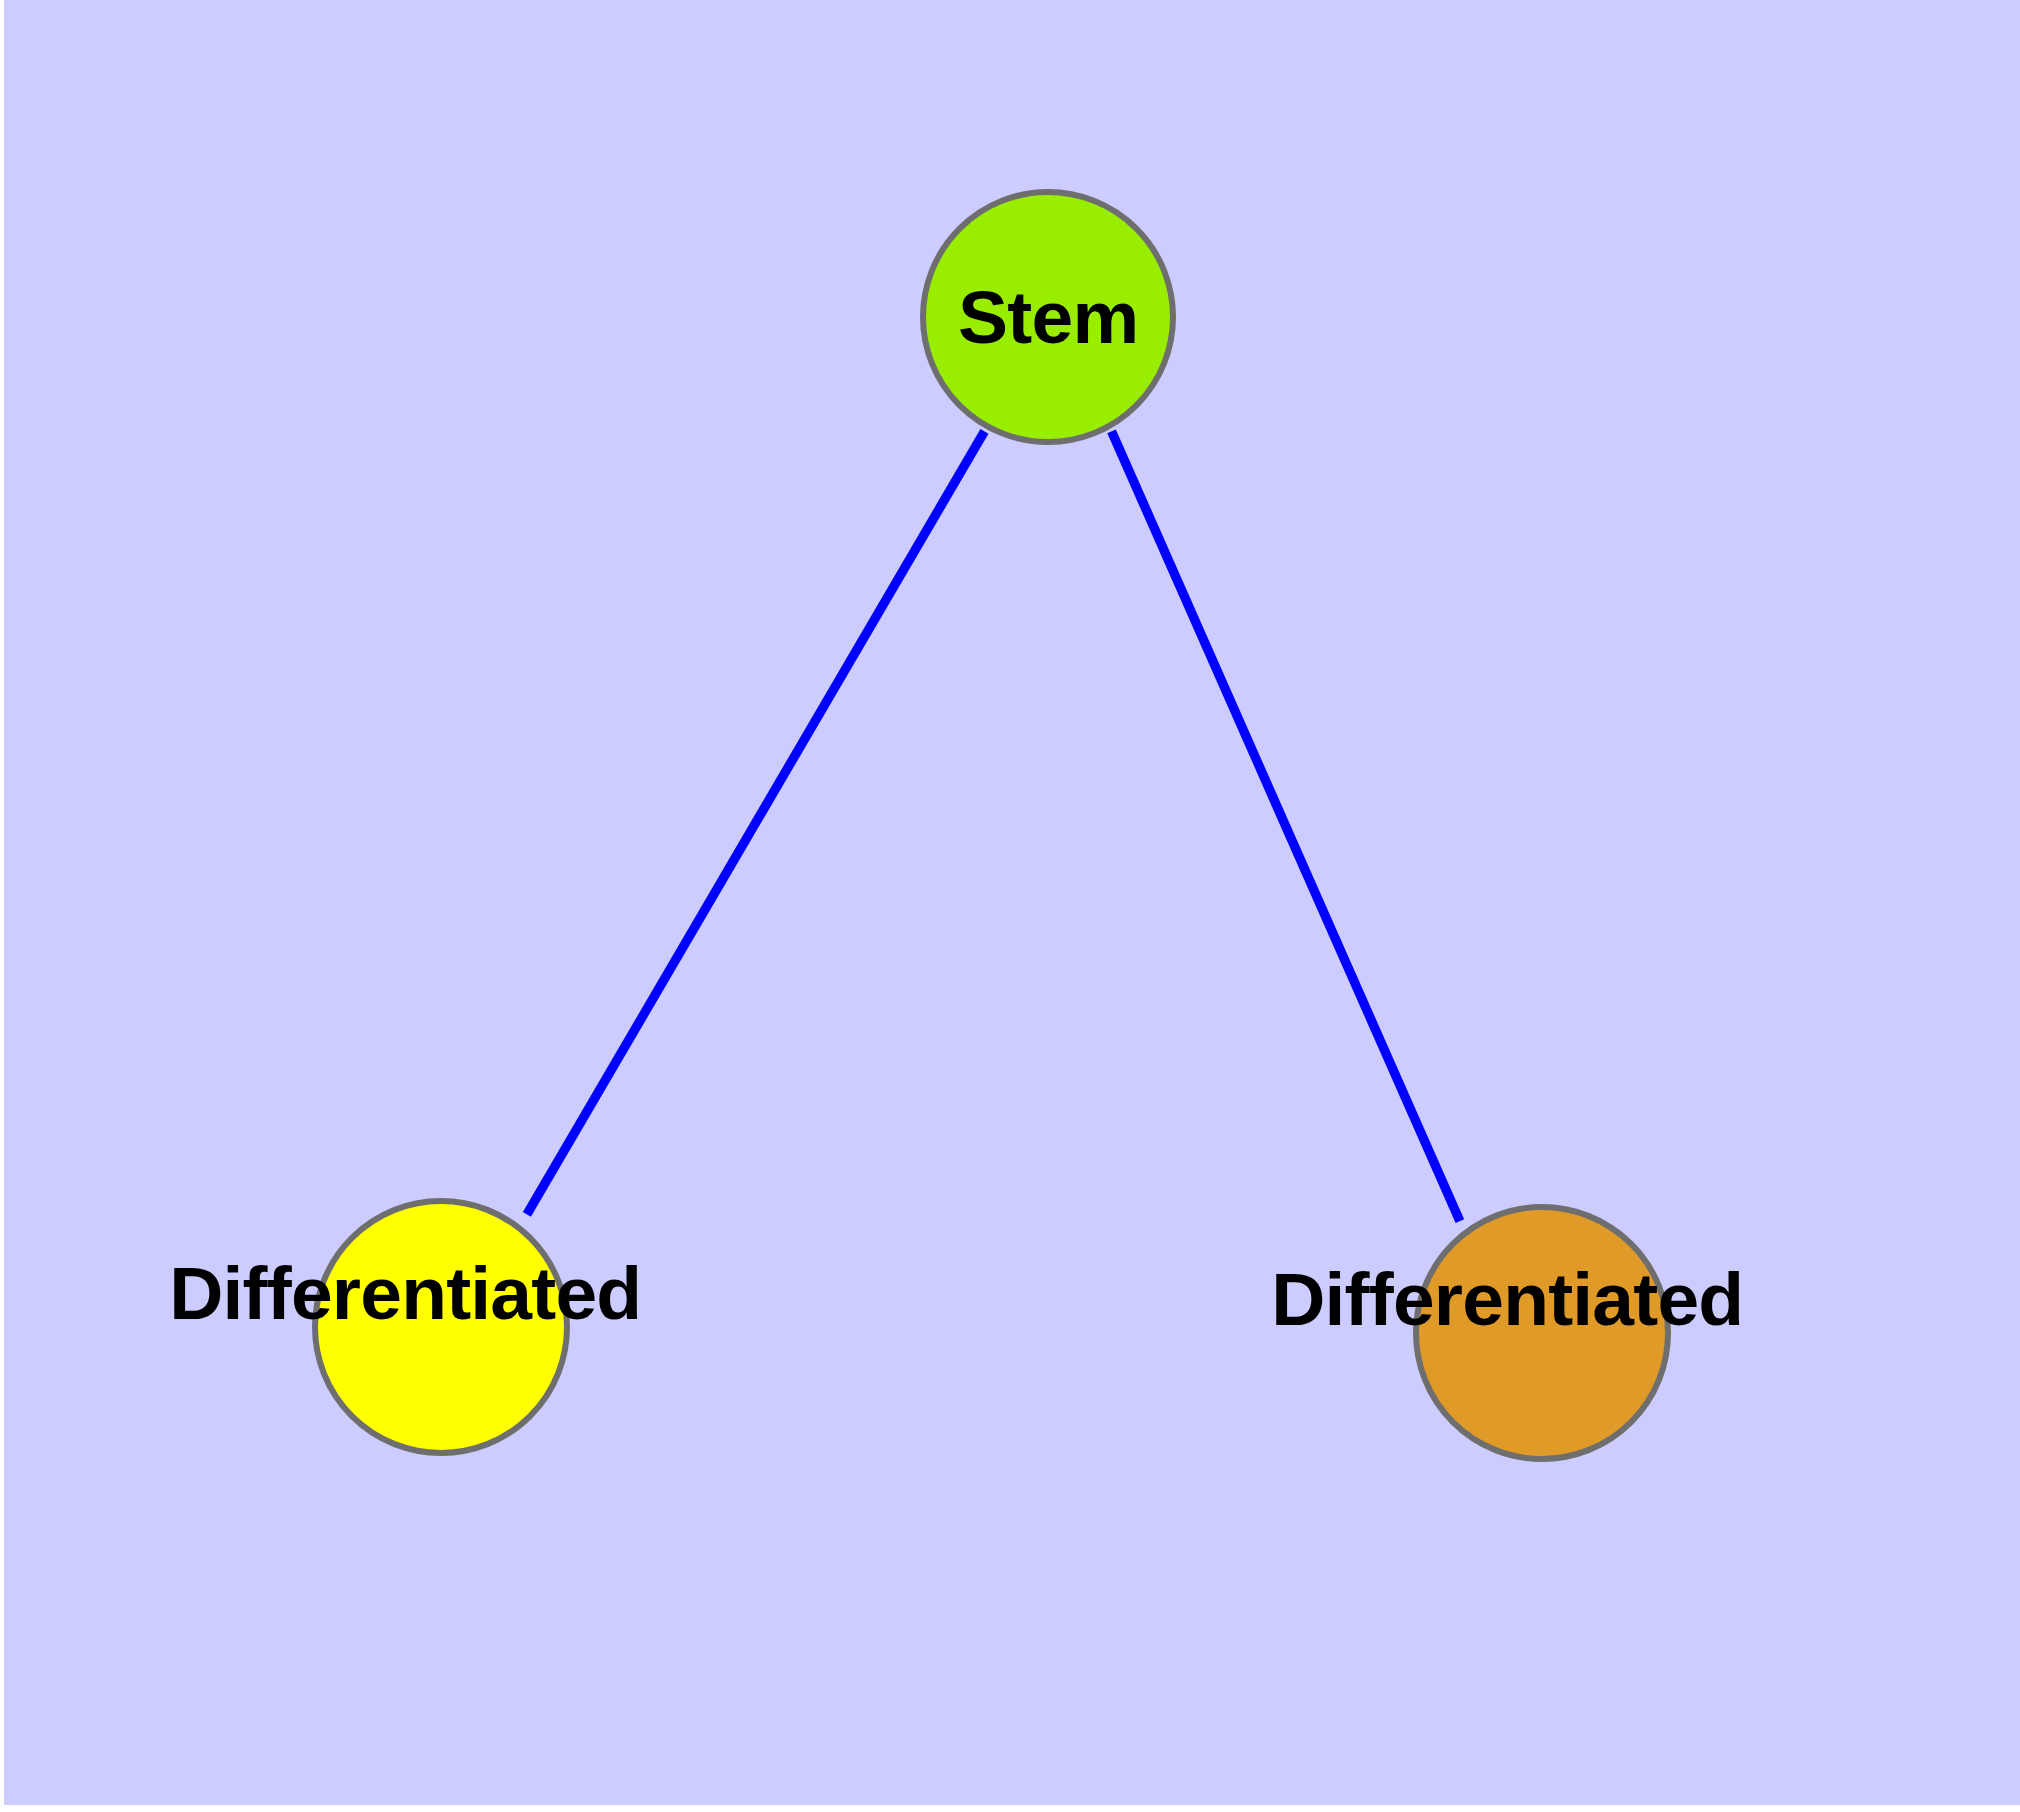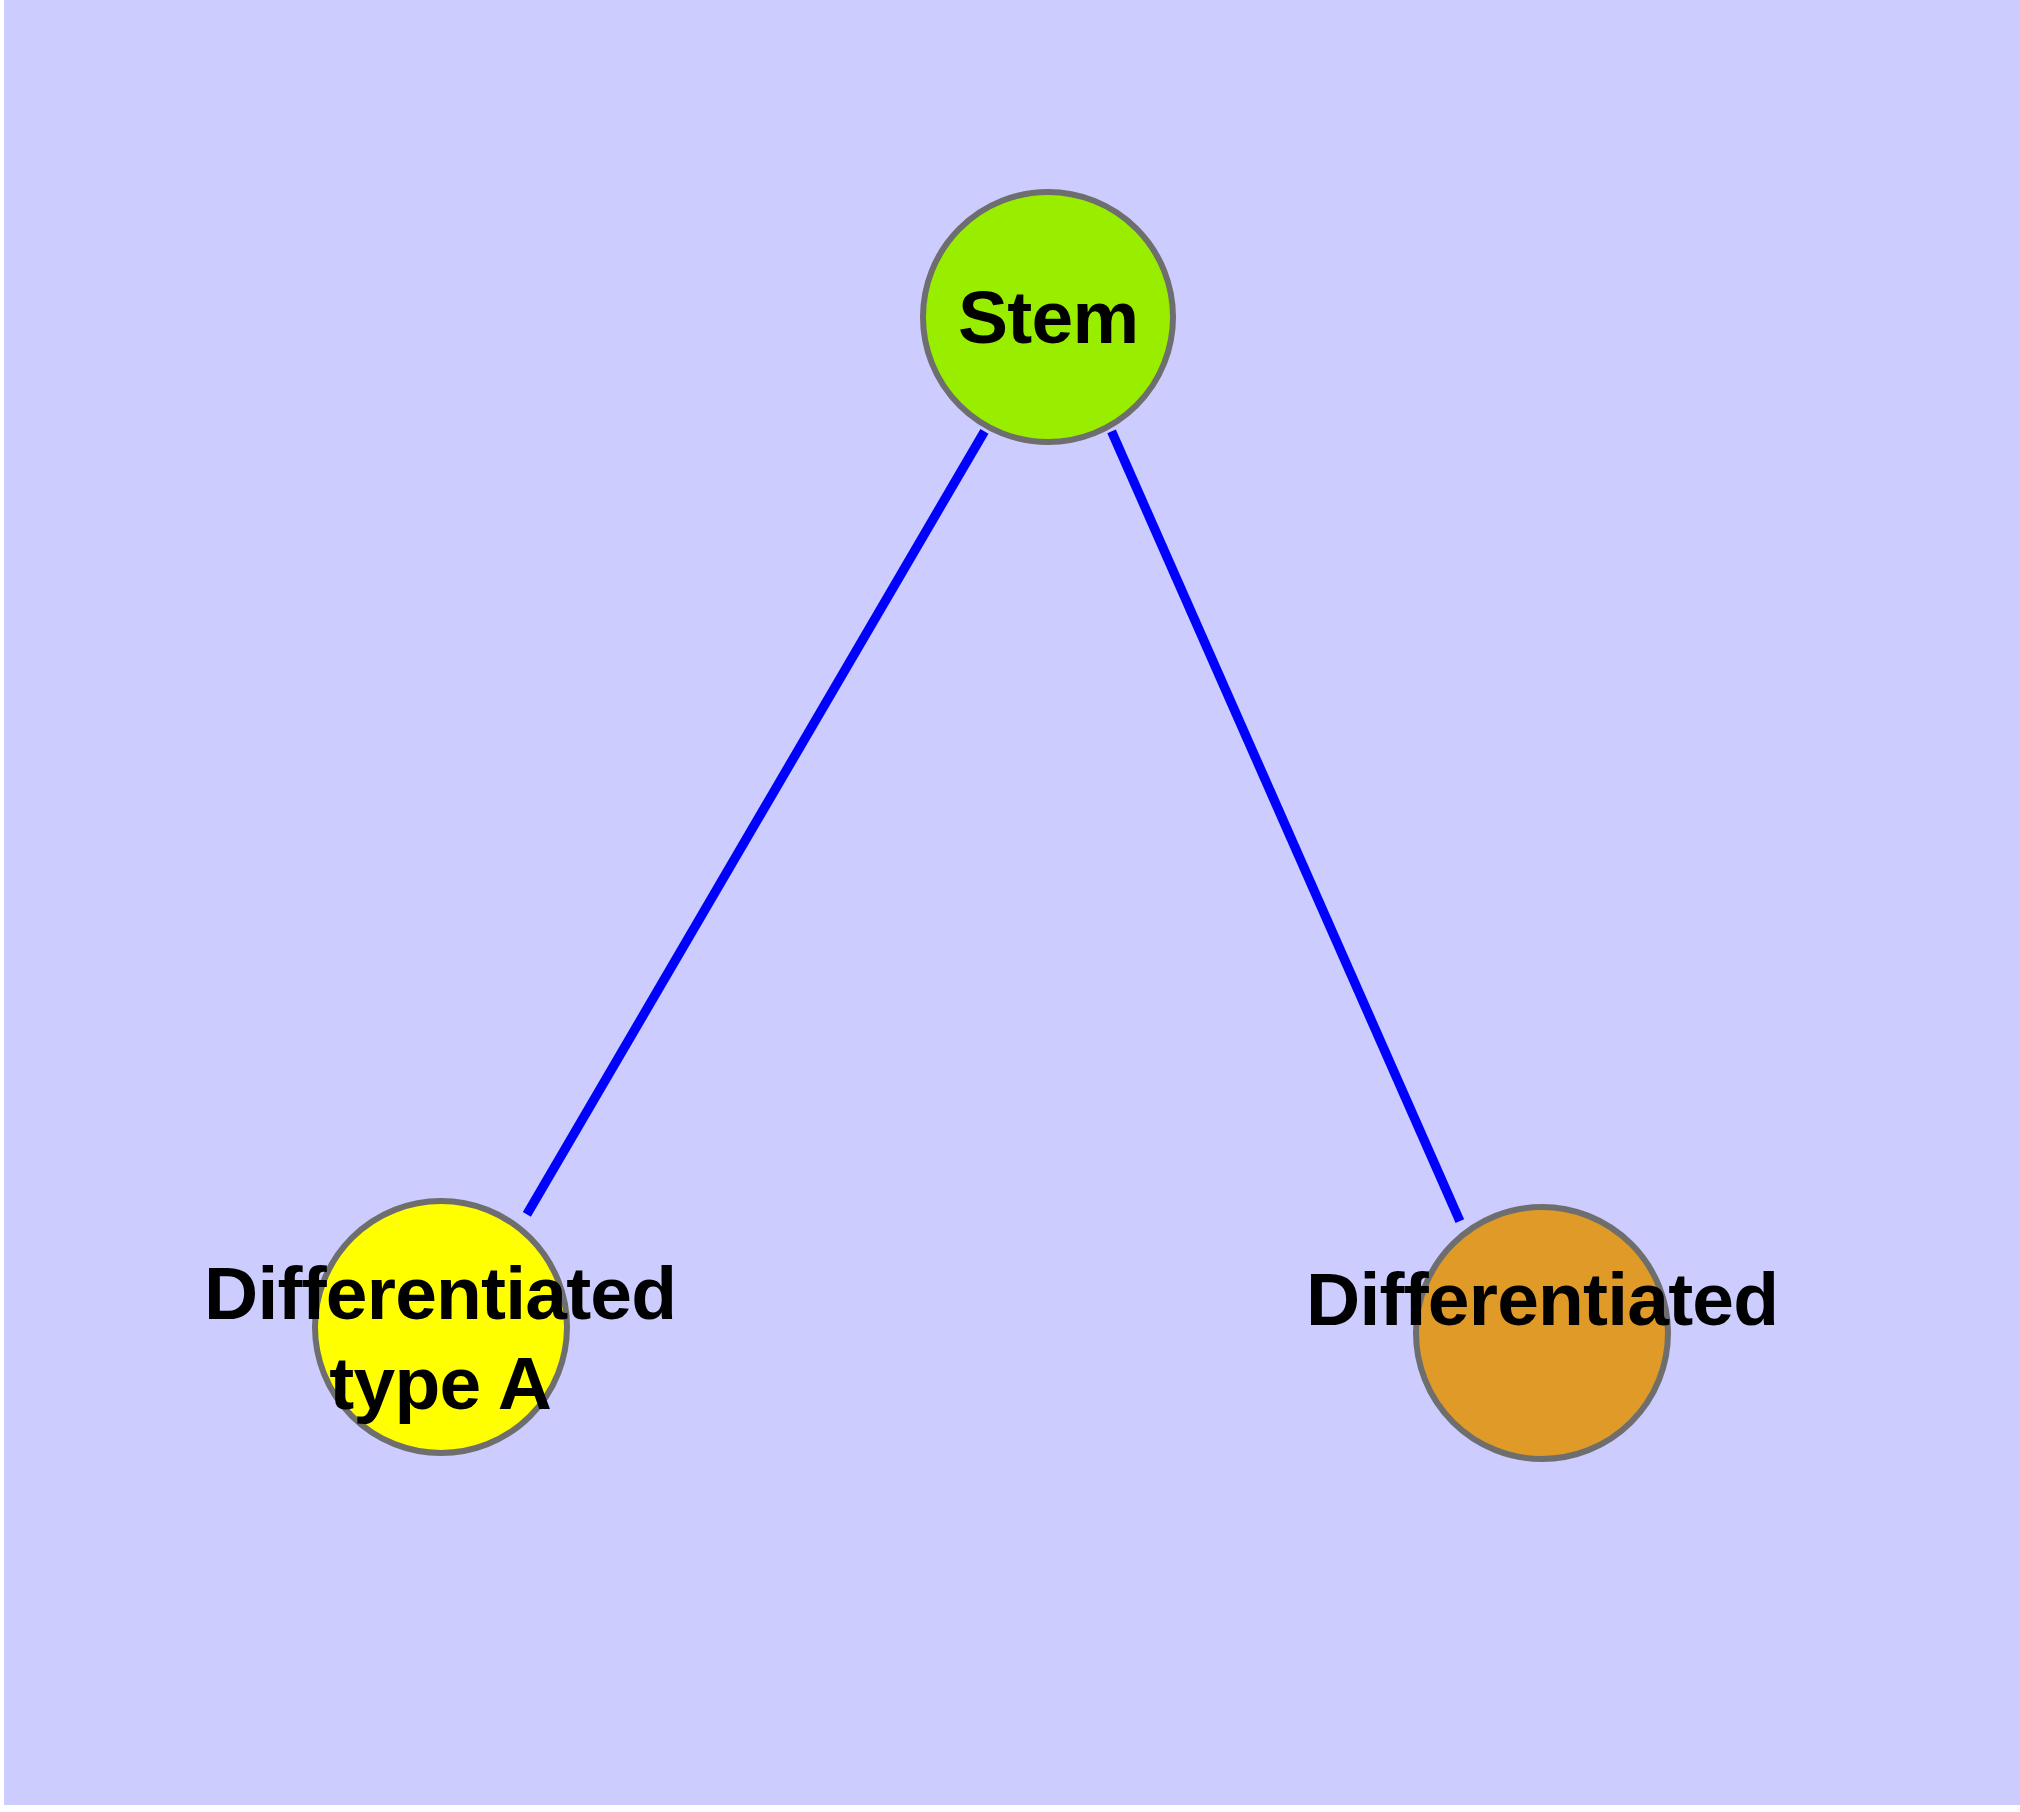--- a/index.html
+++ b/index.html
@@ -44,21 +44,21 @@
     display: flex;
     align-items: center;
     justify-content: center;
     font-size: 75px;
     font-weight: bold;
     color: #000000;
     letter-spacing: -0.8px;
   }
   .node-overlay-label {
     position: absolute;
-    text-align: center;
+    text-align: left;
     font-size: 75px;
     font-weight: bold;
     line-height: 90px;
     color: #000000;
     white-space: nowrap;
     letter-spacing: -0.8px;
     pointer-events: none;
   }
 </style>
 </head>
@@ -72,21 +72,20 @@
   </svg>
 
   <div class="node" style="left:916px; top:189px; width:256px; height:256px; background:#99ee00;">
     <div class="node-inner-label">Stem</div>
   </div>
 
   <div class="node" style="left:308px; top:1198px; width:258px; height:258px; background:#ffff00;"></div>
 
   <div class="node-overlay-label" style="left:165px; top:1248px; width:542px;">
     <div>Differentiated</div>
-    <div>type A</div>
   </div>
 
   <div class="node" style="left:1409px; top:1204px; width:258px; height:258px; background:#e09a28;"></div>
 
   <div class="node-overlay-label" style="left:1267px; top:1254px; width:542px;">
     <div>Differentiated</div>
   </div>
 
 </div>
 

